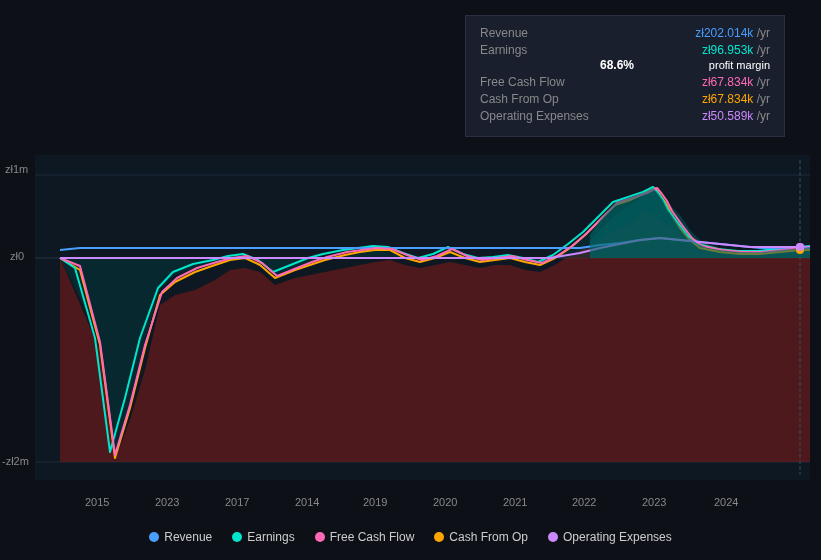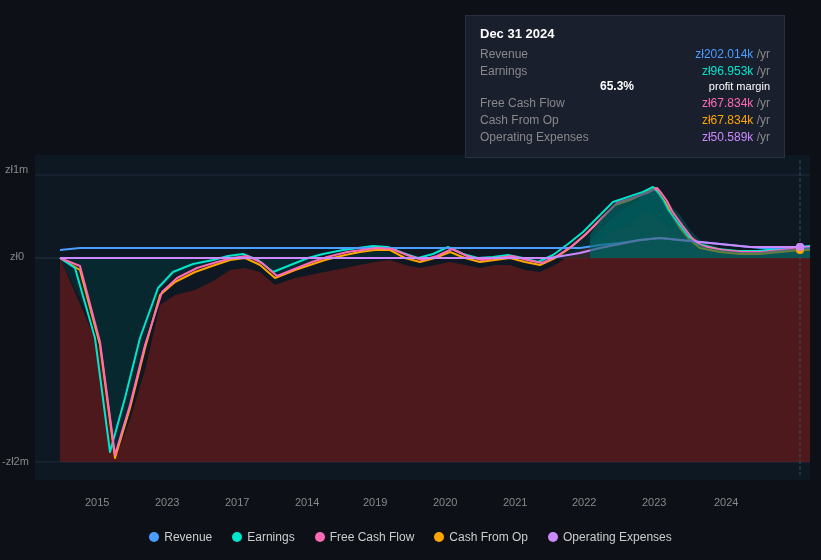--- a/index.html
+++ b/index.html
@@ -171,34 +171,33 @@
   <div class="x-label" style="left: 225px;">2017</div>
   <div class="x-label" style="left: 295px;">2014</div>
   <div class="x-label" style="left: 363px;">2019</div>
   <div class="x-label" style="left: 433px;">2020</div>
   <div class="x-label" style="left: 503px;">2021</div>
   <div class="x-label" style="left: 572px;">2022</div>
   <div class="x-label" style="left: 642px;">2023</div>
   <div class="x-label" style="left: 714px;">2024</div>
 
   <div class="tooltip-box">
-    <div class="tooltip-date">Dec 31 2024</div>
 
     <div class="tooltip-row">
       <span class="tooltip-label">Revenue</span>
       <span class="tooltip-value">zł202.014k <span style="color:#888">/yr</span></span>
     </div>
 
     <div class="tooltip-row">
       <span class="tooltip-label">Earnings</span>
       <span class="tooltip-value cyan">zł96.953k <span style="color:#888">/yr</span></span>
     </div>
 
     <div class="tooltip-row" style="margin-left: 120px; margin-top: -2px;">
-      <span style="color:#ffffff; font-size:12px; font-weight:bold;">65.3%</span>
+      <span style="color:#ffffff; font-size:12px; font-weight:bold;">68.6%</span>
       <span class="profit-margin">profit margin</span>
     </div>
 
     <div class="tooltip-row">
       <span class="tooltip-label">Free Cash Flow</span>
       <span class="tooltip-value pink">zł67.834k <span style="color:#888">/yr</span></span>
     </div>
 
     <div class="tooltip-row">
       <span class="tooltip-label">Cash From Op</span>

